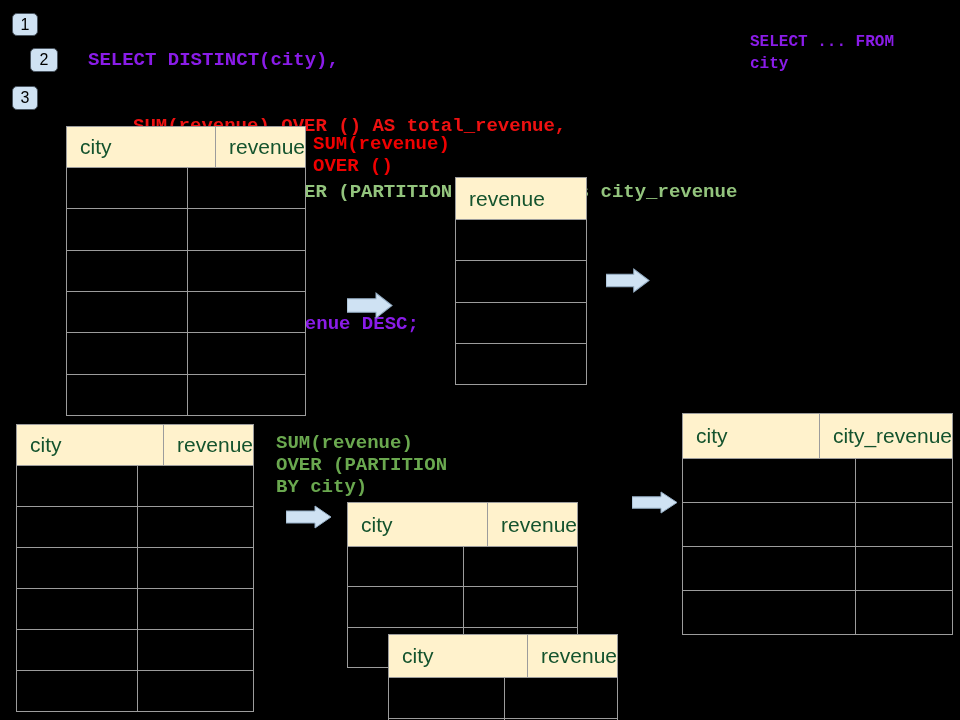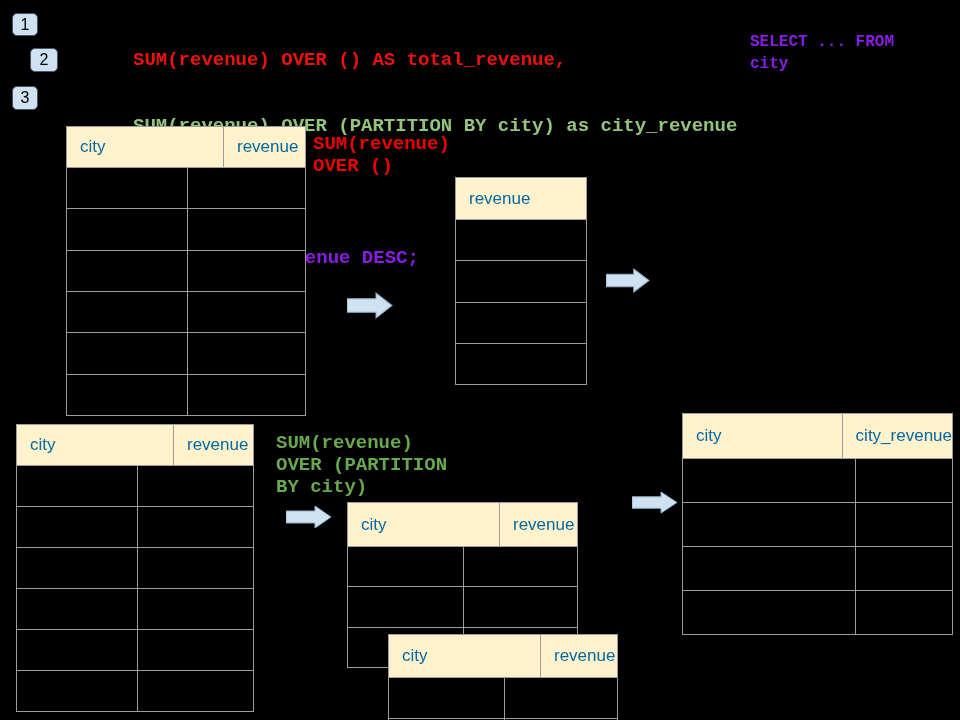--- a/index.html
+++ b/index.html
@@ -45,21 +45,21 @@
   
   .tbl {
     position:absolute; display:flex; flex-direction:column;
     border:1px solid #9c9c9c; background:#000;
     box-sizing:border-box;
   }
   .tbl > div + div { border-top:1px solid #9c9c9c; }
   .row { display:flex; box-sizing:border-box; }
   .cell { box-sizing:border-box; height:100%; }
   .cell + .cell { border-left:1px solid #9c9c9c; }
-  .thead { background:#fff2cc; color:#0369a1; font-size:17px; flex:none;gap:36px; }
+  .thead { background:#fff2cc; color:#14532d; font-size:21px; flex:none;gap:36px; }
   .thead .cell { display:flex; align-items:center; padding-left:13px; }
   .body-row { flex:1; }
 
   #t1 { left:66px;  top:126px; width:240px; height:290px; }
   #t1 .thead { height:40px; } #t1 .col1 { width:120px; } #t1 .col2 { flex:1; }
 
   #t2 { left:455px; top:177px; width:132px; height:208px; }
   #t2 .thead { height:41px; } #t2 .col1 { flex:1; }
 
   #t3 { left:16px;  top:424px; width:238px; height:288px; }
@@ -79,20 +79,21 @@
   #arrow-1 { left:347px; top:292px; width:46px; height:27px; }
   #arrow-2 { left:606px; top:268px; width:44px; height:25px; }
   #arrow-3 { left:286px; top:505px; width:46px; height:24px; }
   #arrow-4 { left:632px; top:491px; width:46px; height:23px; }
   .flow-arrow svg { display:block; width:100%; height:100%; }
 </style>
 </head>
 <body>
 
 <div id="code-block" class="mono">
+  <div class="code-line c-purple">SELECT DISTINCT(city),</div>
   <div class="code-line c-red ind-4">SUM(revenue) OVER () AS total_revenue,</div>
   <div class="code-line c-green ind-4">SUM(revenue) OVER (PARTITION BY city) as city_revenue</div>
   <div class="code-line c-purple ind-2">FROM rides</div>
   <div class="code-line c-purple ind-2">ORDER by city_revenue DESC;</div>
 </div>
 
 <div class="badge" id="badge-1">1</div>
 <div class="badge" id="badge-2">2</div>
 <div class="badge" id="badge-3">3</div>
 

